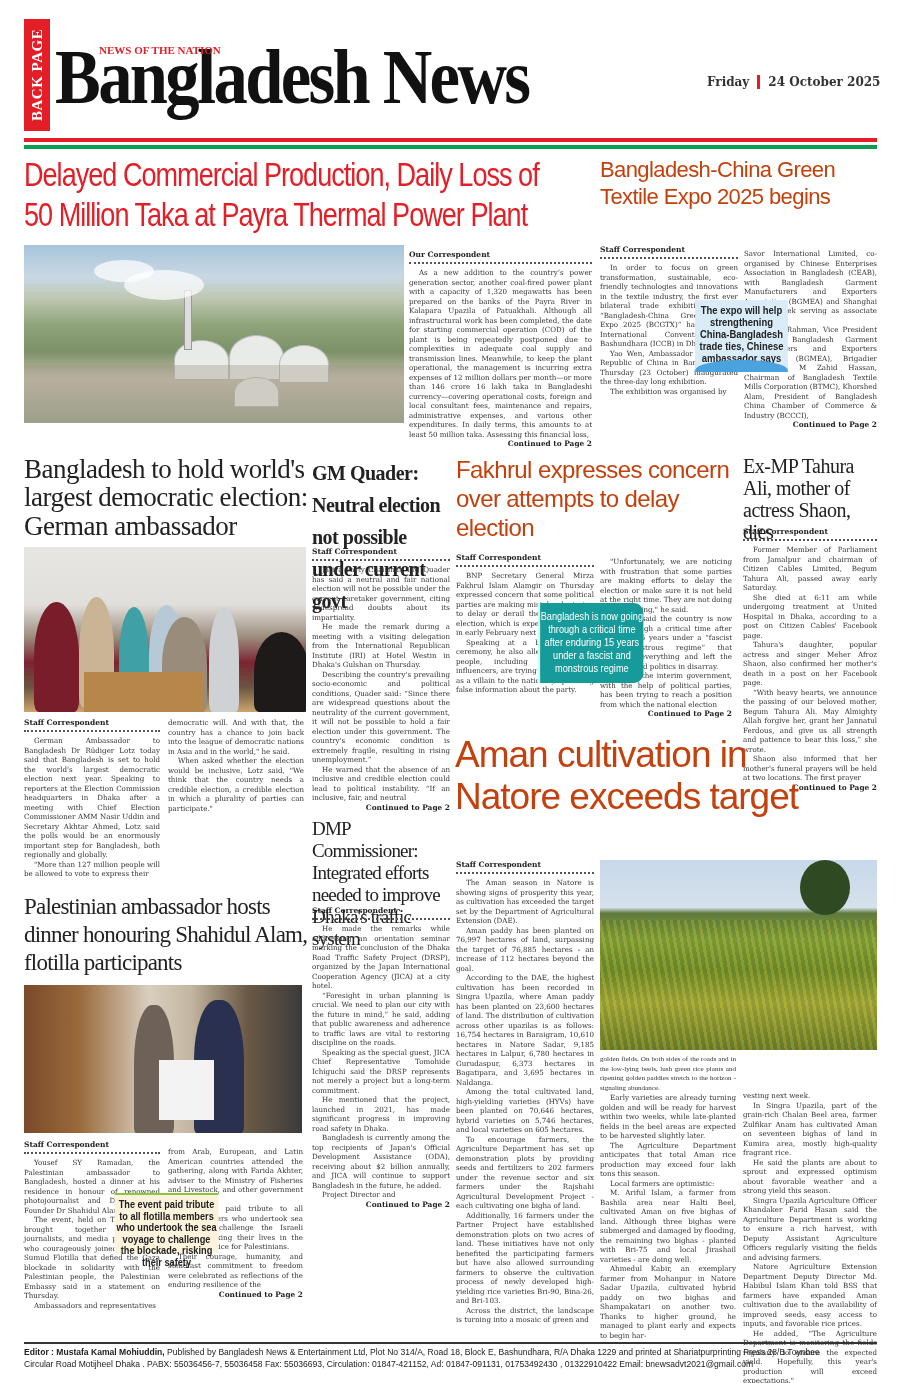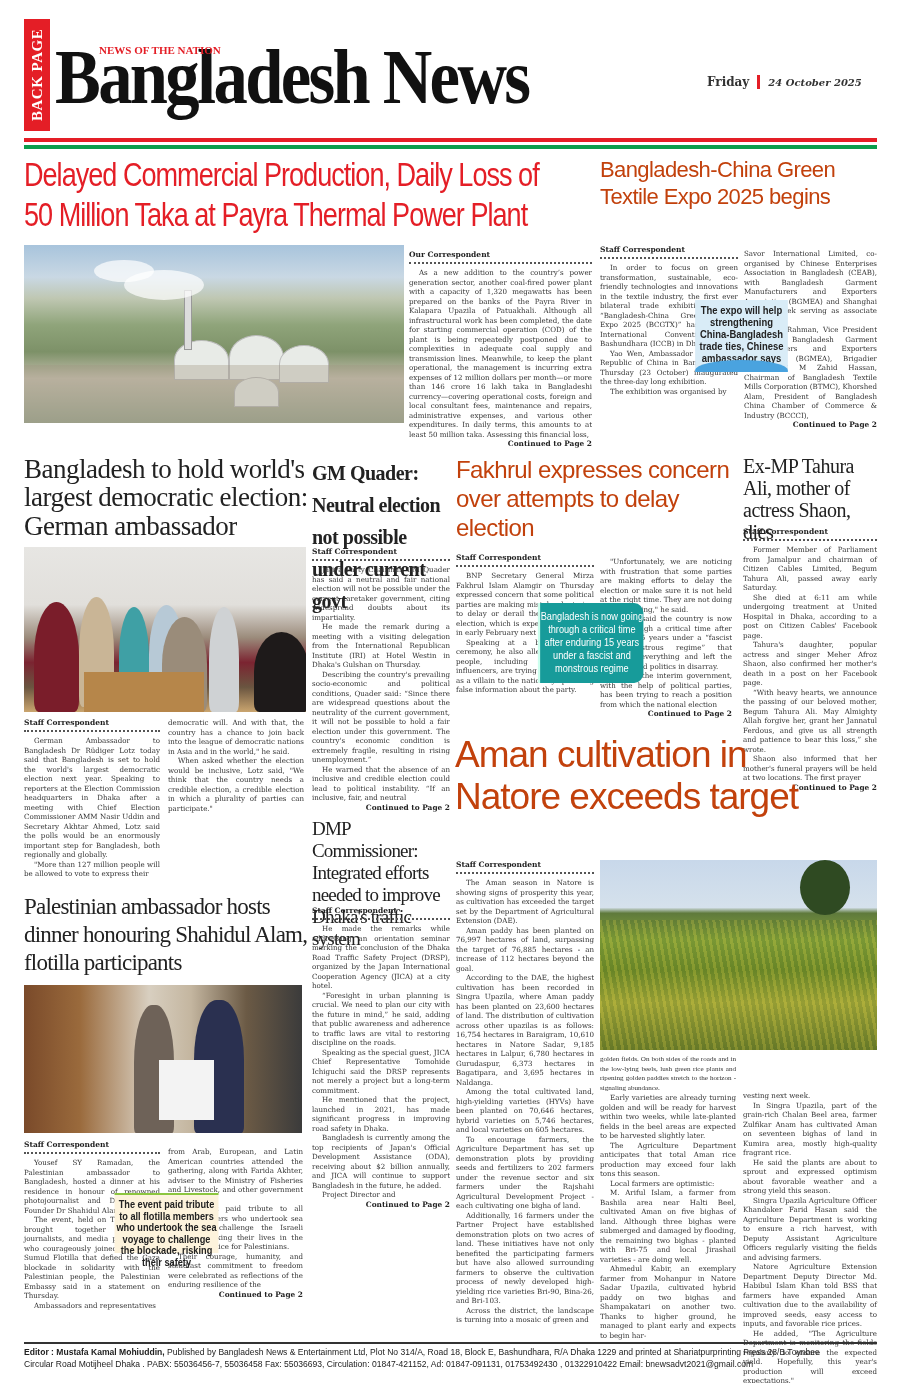--- a/index.html
+++ b/index.html
@@ -6,21 +6,21 @@
   html, body { width: 897px; height: 1383px; background: #fff; overflow: hidden; }
   body { position: relative; font-family: "DejaVu Serif", serif; color: #222; }
   .abs { position: absolute; }
   .bp { left: 24px; top: 19px; width: 26px; height: 112px; background: #e41e26; color: #fff;
         font-family: "Liberation Serif", serif; font-weight: bold; font-size: 15px;
         writing-mode: vertical-rl; transform: rotate(180deg); text-align: center; line-height: 26px; letter-spacing: 0.5px; }
   .tagline { left: 99px; top: 44px; color: #e41e26; font-family: "Liberation Serif", serif; font-weight: bold; font-size: 11px; }
   .masthead { left: 55px; top: 38px; font-family: "Liberation Serif", serif; font-weight: bold; font-size: 78px; letter-spacing: -3px; color: #111; line-height: 1; transform: scaleX(0.88); transform-origin: left; }
   .dateline { left: 707px; top: 75px; font-family: "DejaVu Serif", serif; font-weight: bold; font-size: 12px; color: #333; display: flex; align-items: center; gap: 8px; }
   .dateline .bar { width: 3px; height: 14px; background: #e41e26; display: inline-block; }
-  .dateline .d2 { font-size: 10px; font-style: italic; }
+  .dateline .d2 { font-size: 12px; }
   .rule-red { left: 24px; top: 138px; width: 853px; height: 4px; background: #e41e26; }
   .rule-green { left: 24px; top: 145px; width: 853px; height: 4px; background: #0a9d4c; }
 
   .hl-red { font-family: "Liberation Sans Narrow", "Liberation Sans", sans-serif; color: #e41e26; font-size: 33px; line-height: 40px; letter-spacing: -1.2px; transform: scaleX(0.82); transform-origin: left; white-space: nowrap; }
   .hl { font-family: "Liberation Serif", serif; color: #222; line-height: 1.05; letter-spacing: -0.5px; }
   .hl-dj { font-family: Liberation Sans, sans-serif; color: #c2410c; letter-spacing: -0.6px; }
   .byline { font-family: "DejaVu Serif", serif; font-size: 7.5px; font-weight: bold; padding-bottom: 3px; border-bottom: 2px dotted #555; margin-bottom: 4px; }
   .body { font-family: "DejaVu Serif", serif; font-size: 7.1px; line-height: 9.5px; color: #333; text-align: justify; }
   .body p { text-indent: 10px; }
   .cont { font-family: "DejaVu Serif", serif; font-size: 7.4px; font-weight: bold; text-align: right; color: #222; }

